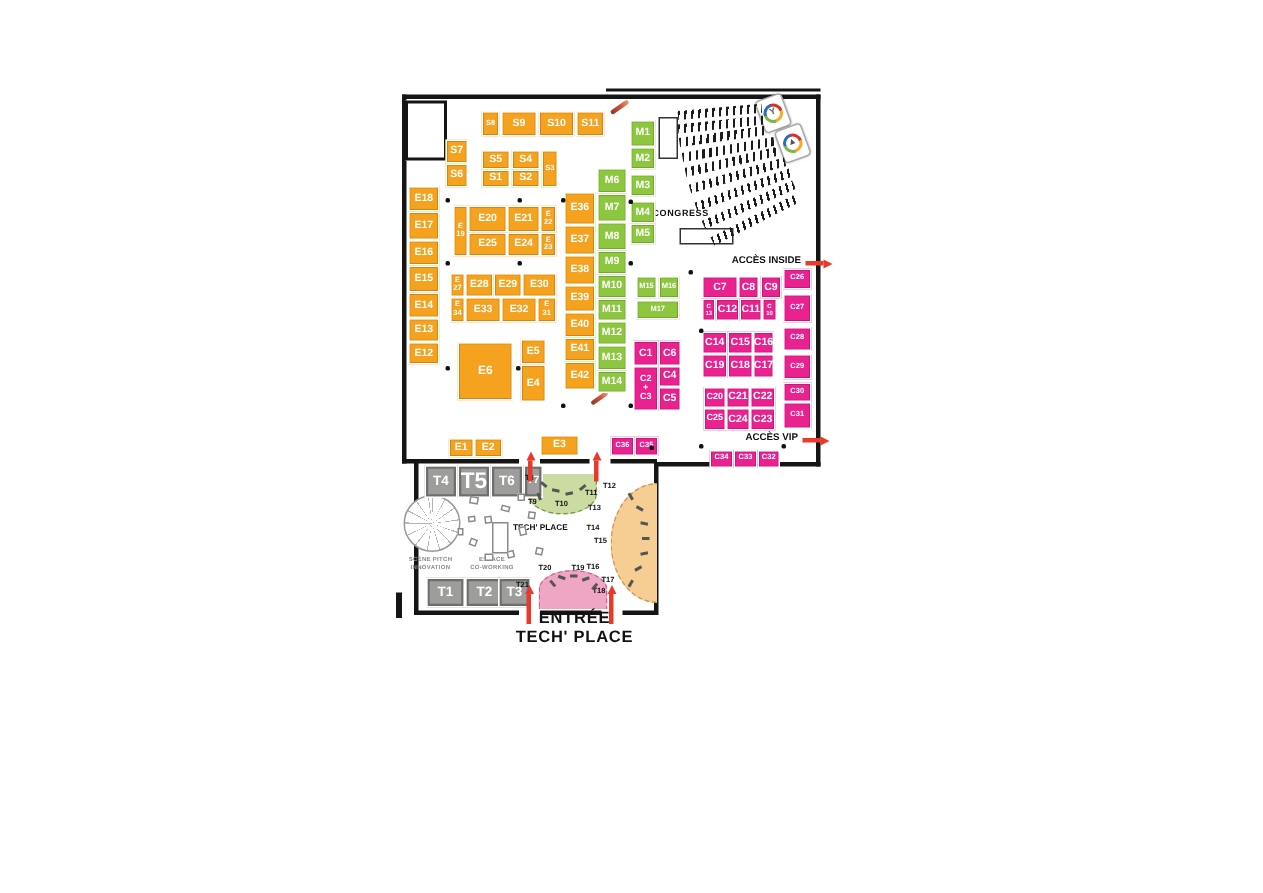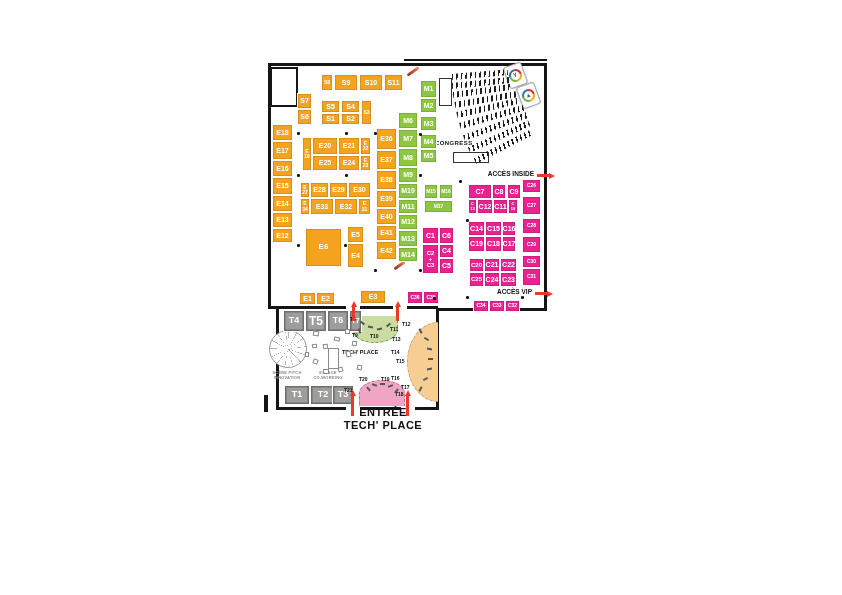--- a/index.html
+++ b/index.html
@@ -403,21 +403,21 @@
     </div>
     <div class="booth pink" style="left: 489px; top: 300px; width: 16px; height: 12px; font-size: 5px;">
       <div>C33</div>
     </div>
     <div class="booth pink" style="left: 505px; top: 300px; width: 15px; height: 12px; font-size: 5px;">
       <div>C32</div>
     </div>
     <div class="booth gray" style="left: 283px; top: 310px; width: 22px; height: 22px; font-size: 9px; align-items: center;">
       <div>T4</div>
     </div>
-    <div class="booth gray" style="left: 305px; top: 310px; width: 22px; height: 22px; font-size: 12px;">
+    <div class="booth gray" style="left: 305px; top: 310px; width: 22px; height: 22px; font-size: 15px;">
       <div>T5</div>
     </div>
     <div class="booth gray" style="left: 327px; top: 310px; width: 22px; height: 22px; font-size: 9px;">
       <div>T6</div>
     </div>
     <div class="booth gray" style="left: 349px; top: 310px; width: 13px; height: 22px; font-size: 7px;">
       <div>T7</div>
     </div>
     <div class="booth gray" style="left: 284px; top: 385px; width: 26px; height: 20px; font-size: 9px;">
       <div>T1</div>

